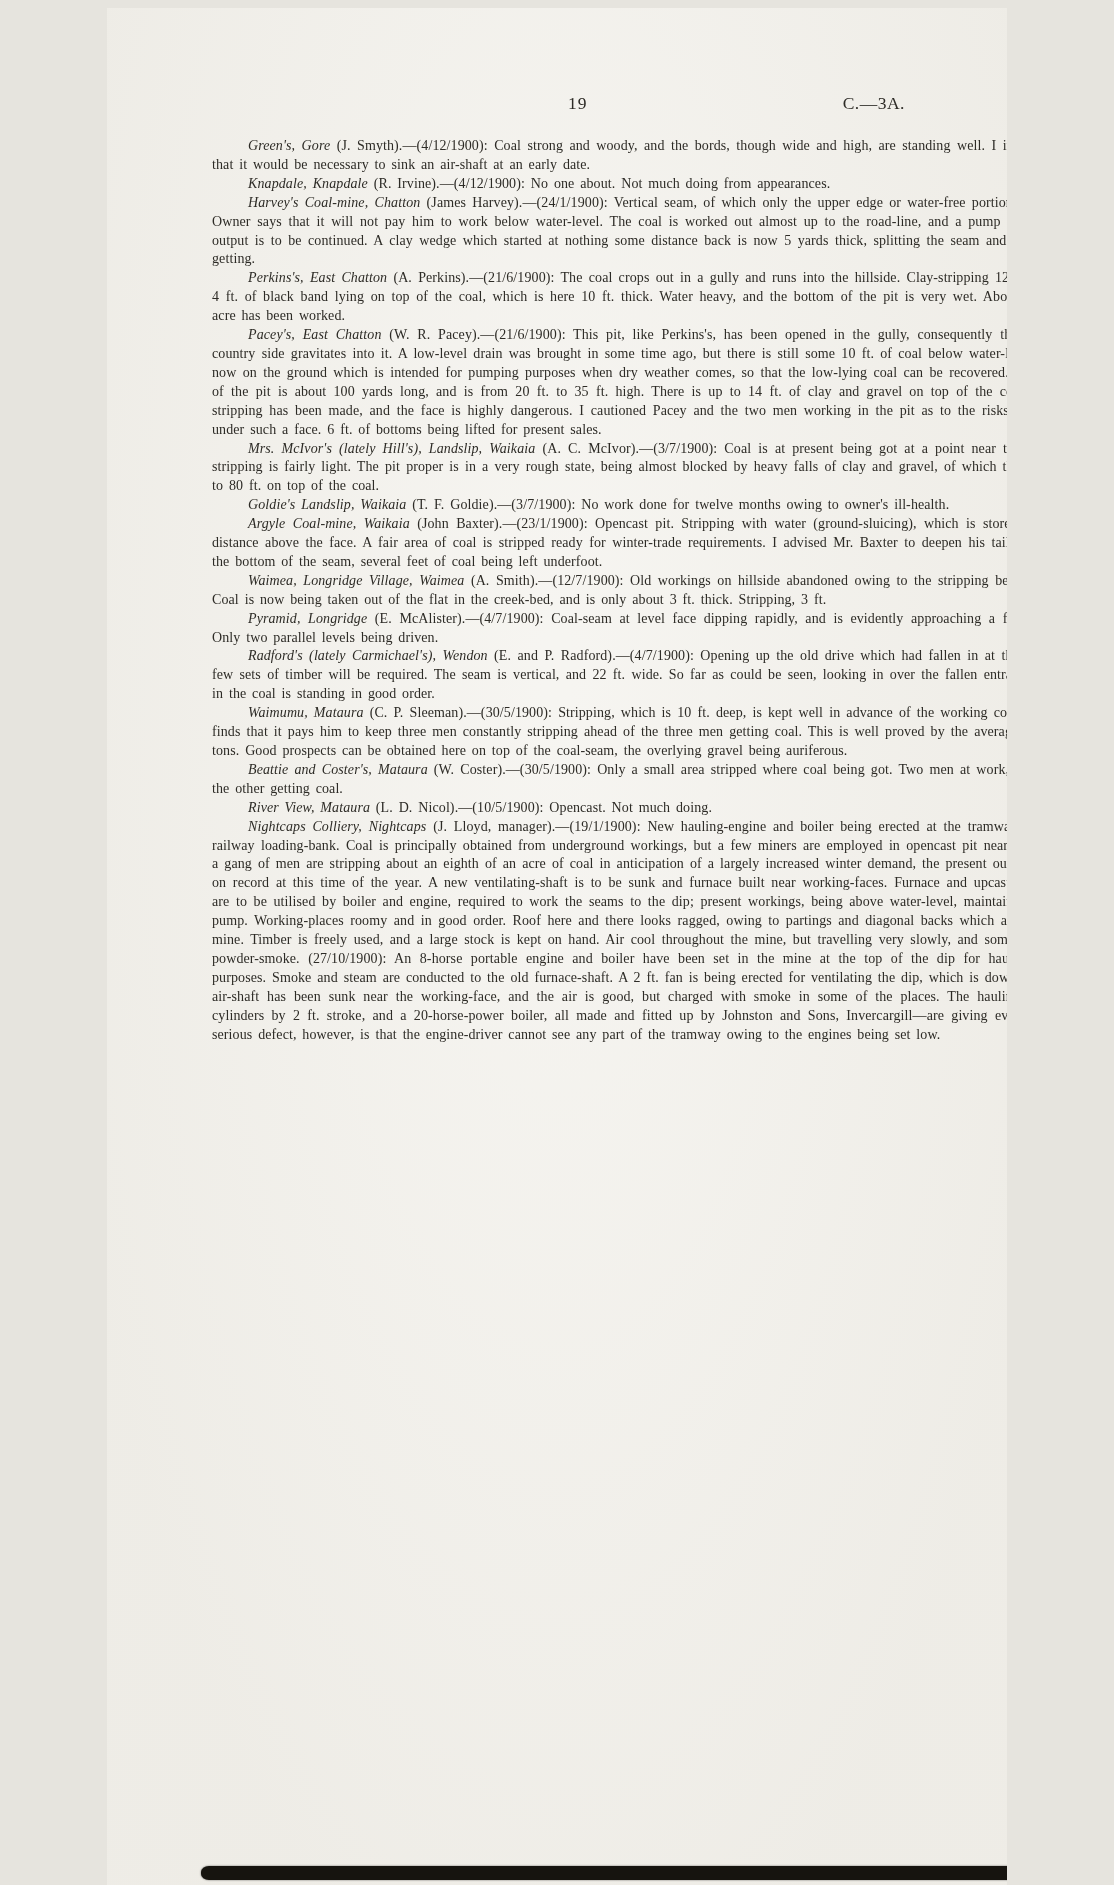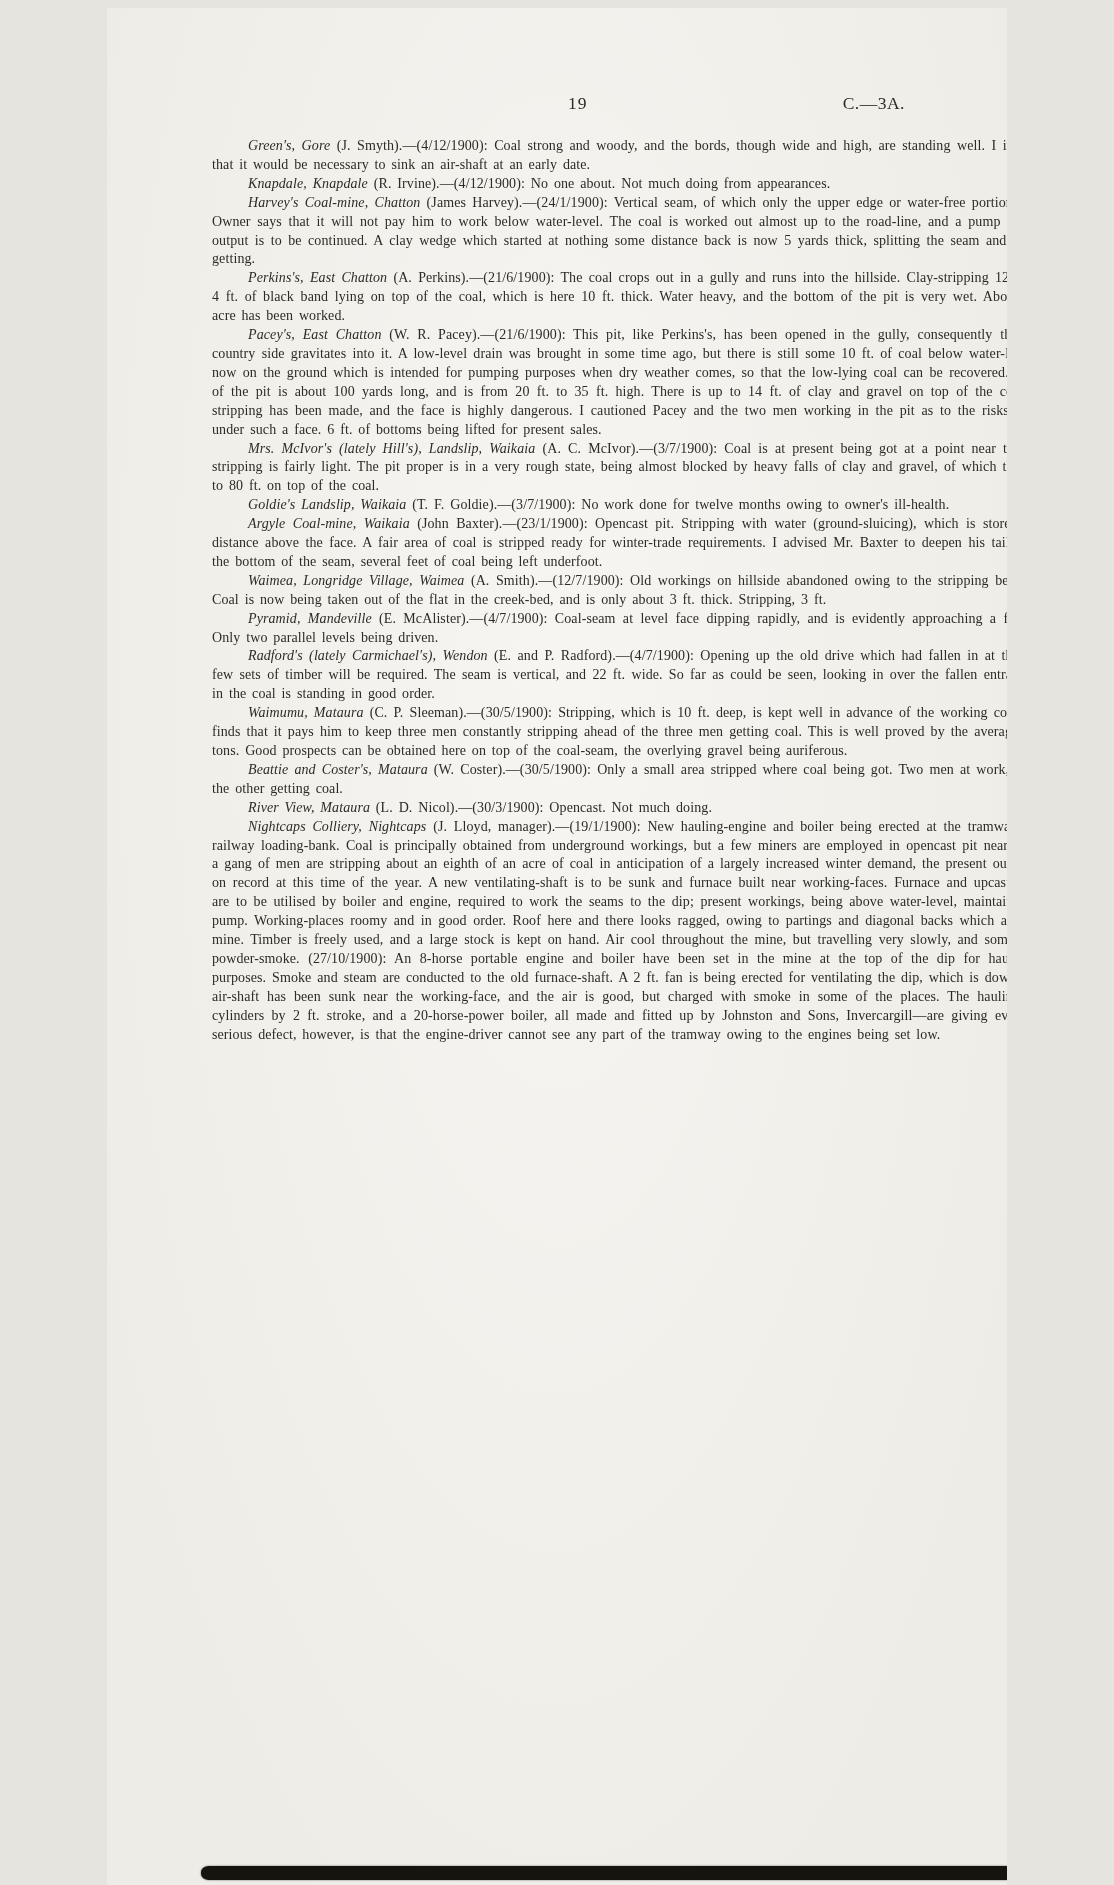--- a/index.html
+++ b/index.html
@@ -82,23 +82,23 @@
   <div class="content">
     <p class="para"><span class="lead">Green's, Gore</span><span> (J. Smyth).—(4/12/1900): Coal strong and woody, and the bords, though wide and high, are standing well. I informed the lessee that it would be necessary to sink an air-shaft at an early date.</span></p>
     <p class="para"><span class="lead">Knapdale, Knapdale</span><span> (R. Irvine).—(4/12/1900): No one about. Not much doing from appearances.</span></p>
     <p class="para"><span class="lead">Harvey's Coal-mine, Chatton</span><span> (James Harvey).—(24/1/1900): Vertical seam, of which only the upper edge or water-free portion is being worked. Owner says that it will not pay him to work below water-level. The coal is worked out almost up to the road-line, and a pump will be required if output is to be continued. A clay wedge which started at nothing some distance back is now 5 yards thick, splitting the seam and increasing cost of getting.</span></p>
     <p class="para"><span class="lead">Perkins's, East Chatton</span><span> (A. Perkins).—(21/6/1900): The coal crops out in a gully and runs into the hillside. Clay-stripping 12 ft. to 14 ft., with 4 ft. of black band lying on top of the coal, which is here 10 ft. thick. Water heavy, and the bottom of the pit is very wet. About an eighth of an acre has been worked.</span></p>
     <p class="para"><span class="lead">Pacey's, East Chatton</span><span> (W. R. Pacey).—(21/6/1900): This pit, like Perkins's, has been opened in the gully, consequently the drainage of the country side gravitates into it. A low-level drain was brought in some time ago, but there is still some 10 ft. of coal below water-level. An engine is now on the ground which is intended for pumping purposes when dry weather comes, so that the low-lying coal can be recovered. The working-face of the pit is about 100 yards long, and is from 20 ft. to 35 ft. high. There is up to 14 ft. of clay and gravel on top of the coal. No attempt at stripping has been made, and the face is highly dangerous. I cautioned Pacey and the two men working in the pit as to the risks they ran working under such a face. 6 ft. of bottoms being lifted for present sales.</span></p>
     <p class="para"><span class="lead">Mrs. McIvor's (lately Hill's), Landslip, Waikaia</span><span> (A. C. McIvor).—(3/7/1900): Coal is at present being got at a point near the crop where the stripping is fairly light. The pit proper is in a very rough state, being almost blocked by heavy falls of clay and gravel, of which there is from 70 ft. to 80 ft. on top of the coal.</span></p>
     <p class="para"><span class="lead">Goldie's Landslip, Waikaia</span><span> (T. F. Goldie).—(3/7/1900): No work done for twelve months owing to owner's ill-health.</span></p>
     <p class="para"><span class="lead">Argyle Coal-mine, Waikaia</span><span> (John Baxter).—(23/1/1900): Opencast pit. Stripping with water (ground-sluicing), which is stored in a dam some distance above the face. A fair area of coal is stripped ready for winter-trade requirements. I advised Mr. Baxter to deepen his tail-race and keep on the bottom of the seam, several feet of coal being left underfoot.</span></p>
     <p class="para"><span class="lead">Waimea, Longridge Village, Waimea</span><span> (A. Smith).—(12/7/1900): Old workings on hillside abandoned owing to the stripping becoming too heavy. Coal is now being taken out of the flat in the creek-bed, and is only about 3 ft. thick. Stripping, 3 ft.</span></p>
-    <p class="para"><span class="lead">Pyramid, Mandeville</span><span> (E. McAlister).—(4/7/1900): Coal-seam at level face dipping rapidly, and is evidently approaching a fault of some size. Only two parallel levels being driven.</span></p>
+    <p class="para"><span class="lead">Pyramid, Longridge</span><span> (E. McAlister).—(4/7/1900): Coal-seam at level face dipping rapidly, and is evidently approaching a fault of some size. Only two parallel levels being driven.</span></p>
     <p class="para"><span class="lead">Radford's (lately Carmichael's), Wendon</span><span> (E. and P. Radford).—(4/7/1900): Opening up the old drive which had fallen in at the mouth, where a few sets of timber will be required. The seam is vertical, and 22 ft. wide. So far as could be seen, looking in over the fallen entrance, the old drive in the coal is standing in good order.</span></p>
     <p class="para"><span class="lead">Waimumu, Mataura</span><span> (C. P. Sleeman).—(30/5/1900): Stripping, which is 10 ft. deep, is kept well in advance of the working coal-face. The owner finds that it pays him to keep three men constantly stripping ahead of the three men getting coal. This is well proved by the average daily output, 25 tons. Good prospects can be obtained here on top of the coal-seam, the overlying gravel being auriferous.</span></p>
     <p class="para"><span class="lead">Beattie and Coster's, Mataura</span><span> (W. Coster).—(30/5/1900): Only a small area stripped where coal being got. Two men at work, one stripping and the other getting coal.</span></p>
-    <p class="para"><span class="lead">River View, Mataura</span><span> (L. D. Nicol).—(30/3/1900): Opencast. Not much doing.</span></p>
+    <p class="para"><span class="lead">River View, Mataura</span><span> (L. D. Nicol).—(10/5/1900): Opencast. Not much doing.</span></p>
     <p class="para"><span class="lead">Nightcaps Colliery, Nightcaps</span><span> (J. Lloyd, manager).—(19/1/1900): New hauling-engine and boiler being erected at the tramway terminus on the railway loading-bank. Coal is principally obtained from underground workings, but a few miners are employed in opencast pit near the outcrop. Here a gang of men are stripping about an eighth of an acre of coal in anticipation of a largely increased winter demand, the present output being the best on record at this time of the year. A new ventilating-shaft is to be sunk and furnace built near working-faces. Furnace and upcast shaft now in use are to be utilised by boiler and engine, required to work the seams to the dip; present workings, being above water-level, maintained by Californian pump. Working-places roomy and in good order. Roof here and there looks ragged, owing to partings and diagonal backs which are prevalent in the mine. Timber is freely used, and a large stock is kept on hand. Air cool throughout the mine, but travelling very slowly, and somewhat tainted with powder-smoke. (27/10/1900): An 8-horse portable engine and boiler have been set in the mine at the top of the dip for hauling and pumping purposes. Smoke and steam are conducted to the old furnace-shaft. A 2 ft. fan is being erected for ventilating the dip, which is down 4 chains. A new air-shaft has been sunk near the working-face, and the air is good, but charged with smoke in some of the places. The hauling-engines—10 in. cylinders by 2 ft. stroke, and a 20-horse-power boiler, all made and fitted up by Johnston and Sons, Invercargill—are giving every satisfaction. A serious defect, however, is that the engine-driver cannot see any part of the tramway owing to the engines being set low.</span></p>
   </div>
 
   <div class="scan-bar"></div>
 
 </div>
 
 </body></html>

